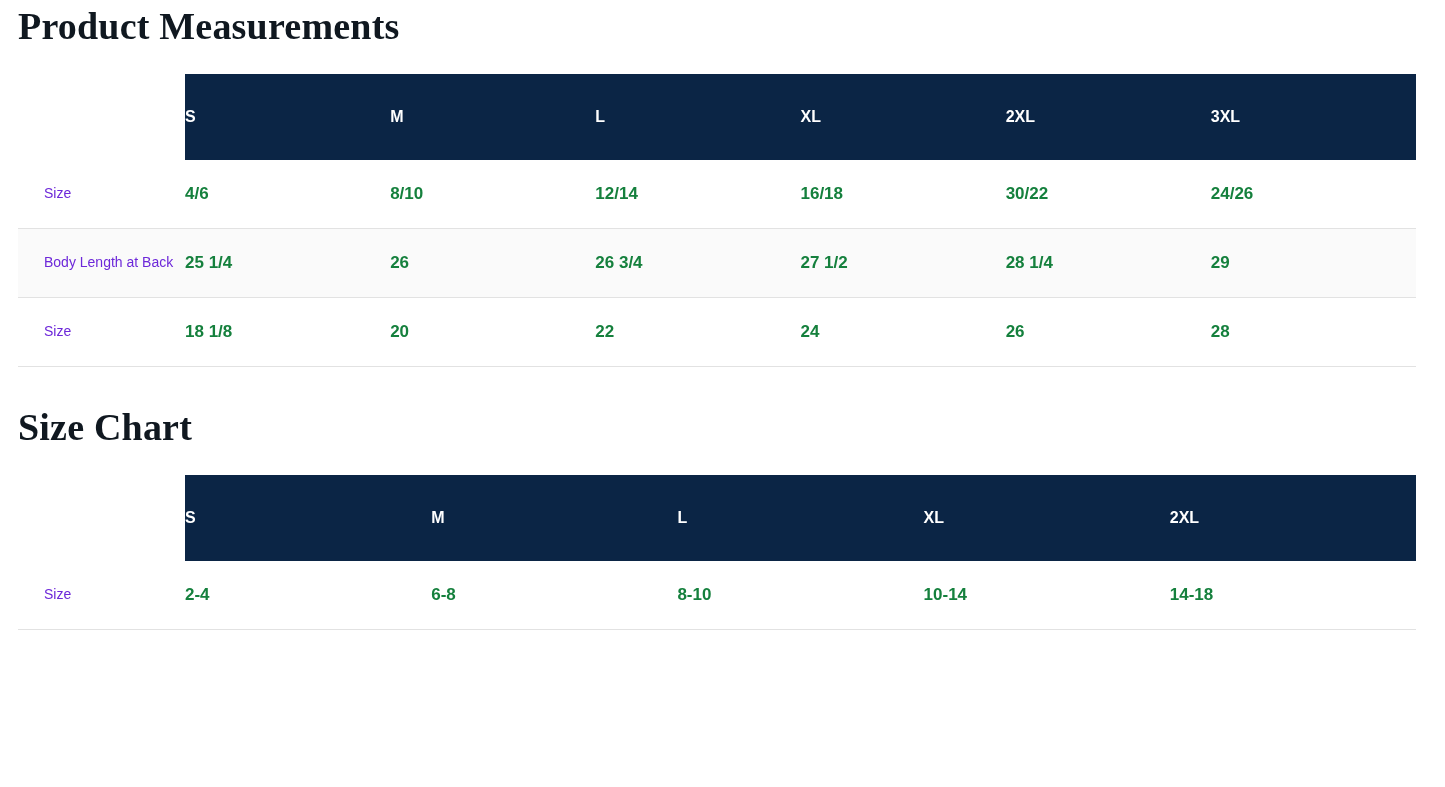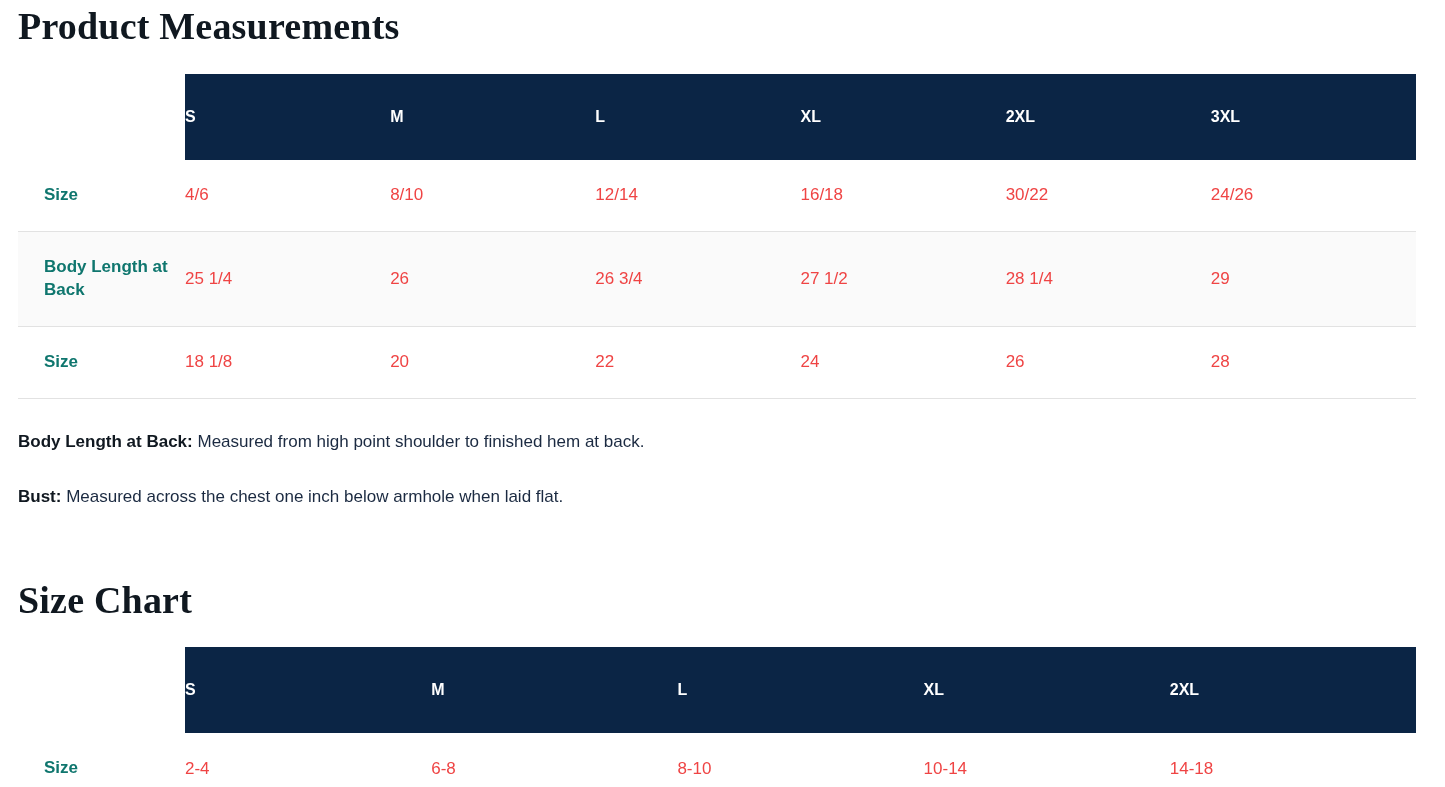--- a/index.html
+++ b/index.html
@@ -51,29 +51,30 @@
     padding: 26px 0 26px 0;
     height: 34px;
   }
   table.measure thead th.corner {
     background: #ffffff;
   }
   table.measure tbody td {
     font-size: 17px;
     padding: 24px 0;
     border-bottom: 1px solid #e2e2e2;
-    color: #ef4444;
+    color: #15803d;
+    font-weight: bold;
   }
   table.measure tbody tr.alt td {
     background: #fafafa;
   }
   table.measure tbody td.rowlabel {
-    font-weight: 700;
-    font-size: 17px;
-    color: #0f766e;
+    font-weight: 400;
+    font-size: 14px;
+    color: #6d28d9;
     padding-left: 26px;
     line-height: 1.35;
   }
   .col-label { width: 167px; }
   .notes {
     margin-top: 30px;
   }
   .note {
     font-size: 17px;
     line-height: 1.5;
@@ -131,24 +132,20 @@
           <td>20</td>
           <td>22</td>
           <td>24</td>
           <td>26</td>
           <td>28</td>
         </tr>
       </tbody>
     </table>
   </div>
 
-  <div class="notes">
-    <p class="note"><b>Body Length at Back:</b><span> Measured from high point shoulder to finished hem at back.</span></p>
-    <p class="note"><b>Bust:</b><span> Measured across the chest one inch below armhole when laid flat.</span></p>
-  </div>
 
   <div class="spacer-lg"></div>
 
   <h1 class="section-title">Size Chart</h1>
 
   <div class="table-wrap">
     <table class="measure">
       <thead>
         <tr>
           <th class="corner col-label"></th>

